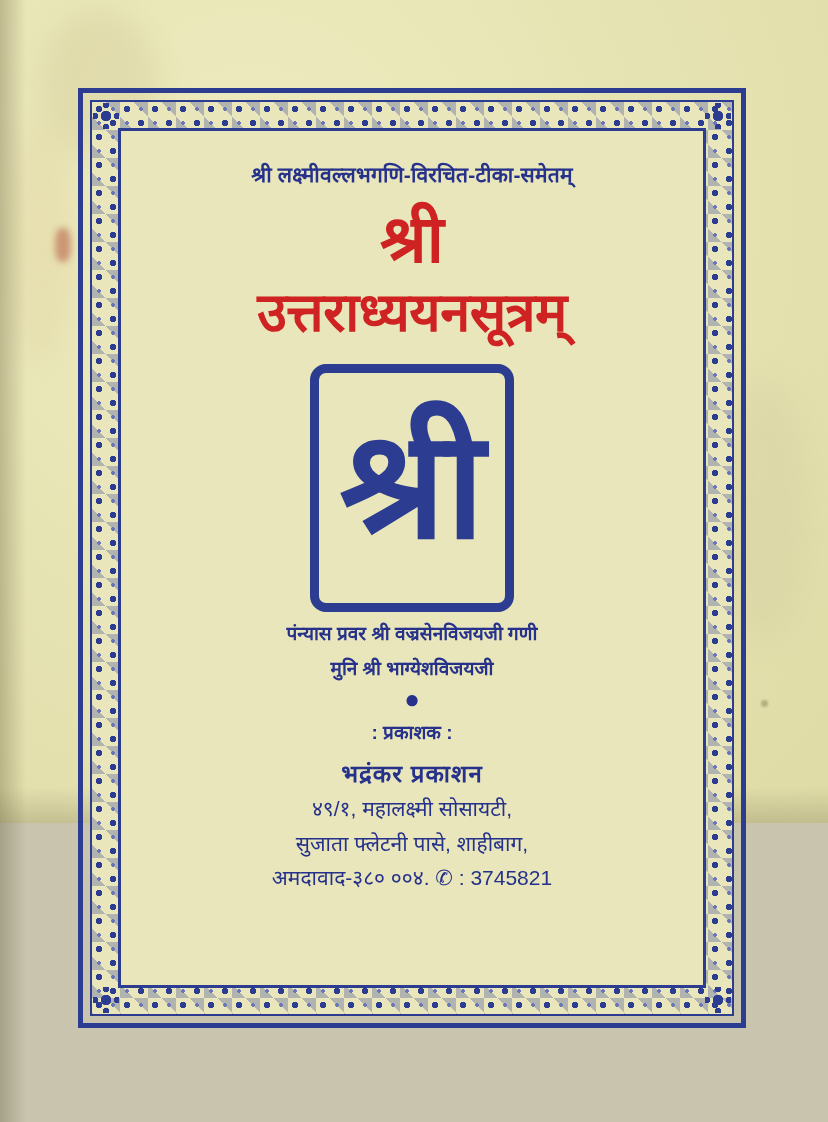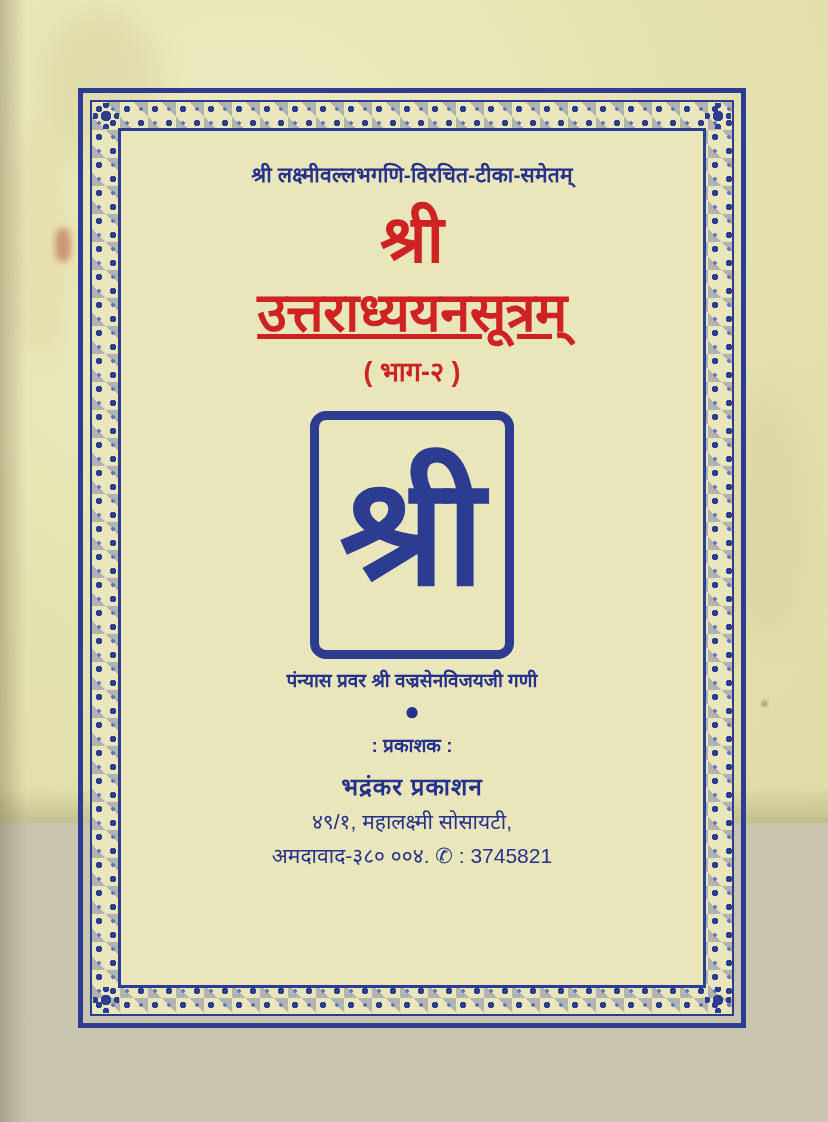--- a/index.html
+++ b/index.html
@@ -135,21 +135,20 @@
     font-weight: 700;
     line-height: 1.0;
   }
   .title-main {
     margin-top: 10px;
     color: #cf2222;
     font-size: 54px;
     font-weight: 700;
     line-height: 1.12;
     letter-spacing: -.5px;
-    text-decoration: underline;
   }
   .title-part {
     margin-top: 10px;
     color: #cf2222;
     font-size: 27px;
     font-weight: 700;
   }
 
   
   .emblem {
@@ -239,35 +238,36 @@
   </div>
 
   <div class="content">
 
     <div class="line-top">श्री लक्ष्मीवल्लभगणि-विरचित-टीका-समेतम्</div>
 
     <div class="title-shree">श्री</div>
 
     <div class="title-main">उत्तराध्ययनसूत्रम्</div>
 
-    <div class="title-part">( भाग-२ )</div>
 
     <div class="emblem">
       <div class="emblem-glyph">श्री</div>
     </div>
 
 
     <div class="editor">पंन्यास प्रवर श्री वज्रसेनविजयजी गणी</div>
 
+    <div class="editor">मुनि श्री भाग्येशविजयजी</div>
 
     <div class="dot">●</div>
 
     <div class="pub-label">: प्रकाशक :</div>
 
     <div class="pub-name">भद्रंकर  प्रकाशन</div>
 
     <div class="pub-addr">४९/१, महालक्ष्मी सोसायटी,</div>
 
+    <div class="pub-addr">सुजाता फ्लेटनी पासे, शाहीबाग,</div>
 
     <div class="pub-addr">अमदावाद-३८० ००४. ✆ : 3745821</div>
 
   </div>
 </div>
 
 </body></html>

